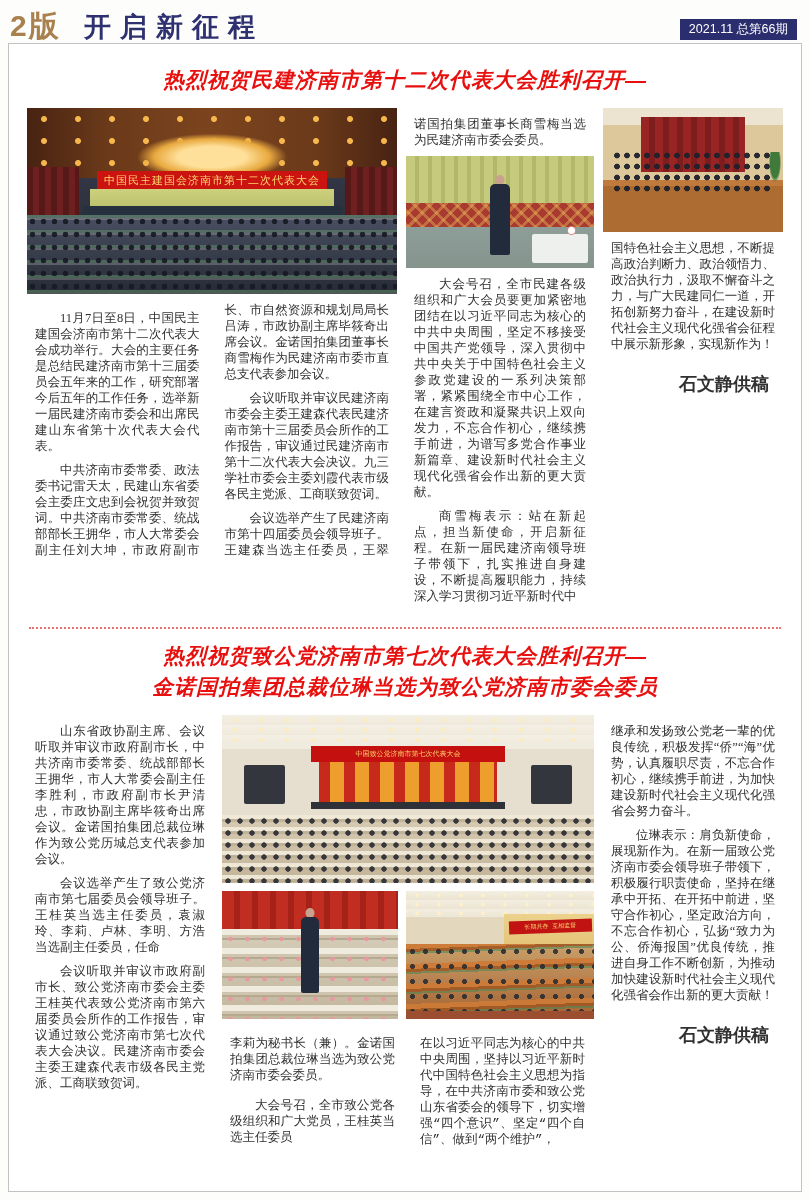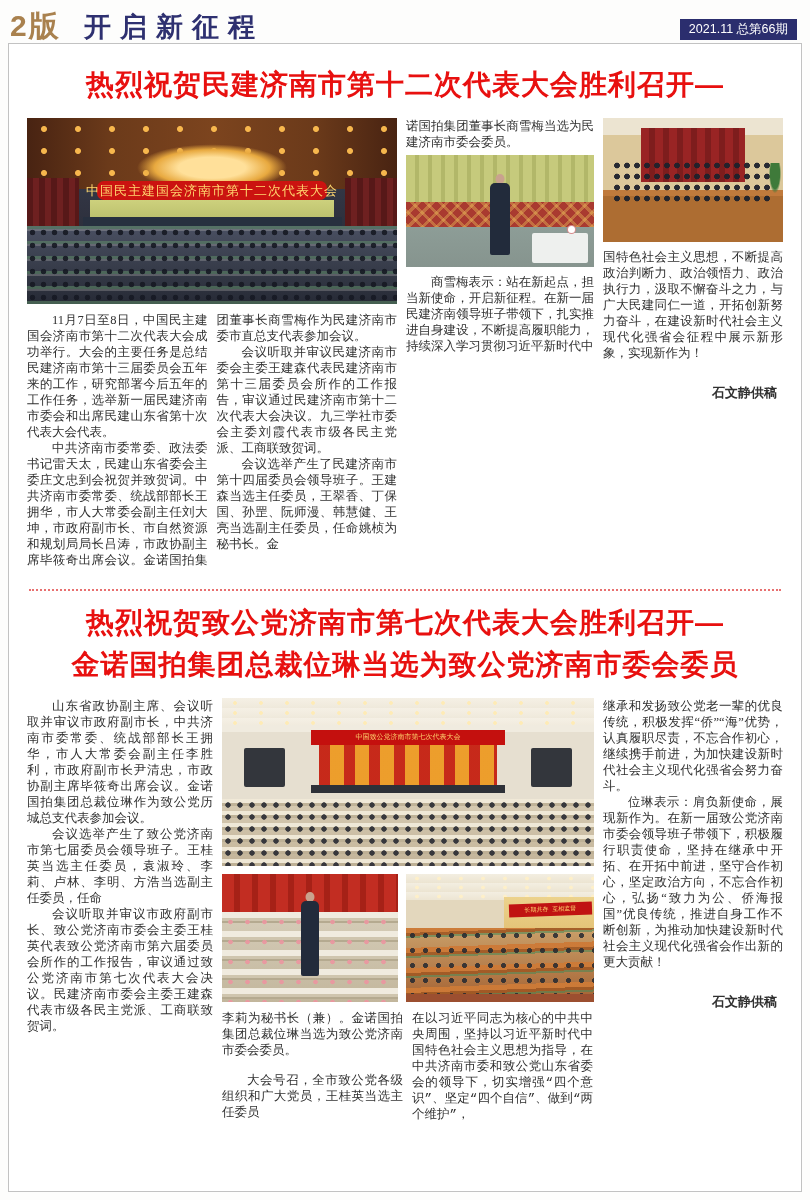--- a/index.html
+++ b/index.html
@@ -11,31 +11,31 @@
     font-weight:bold;font-size:30px;color:#a9814e;letter-spacing:2px;}
   .section-title{position:absolute;left:84px;top:9px;font-weight:bold;font-size:27px;
     color:#2e3070;letter-spacing:9px;}
   .issue-badge{position:absolute;right:13px;top:19px;background:#2b2e6e;color:#ffffff;
     font-size:12.5px;line-height:18px;padding:1px 9px 2px;font-family:"Liberation Sans",sans-serif;}
 
   
   .content-frame{position:absolute;left:8px;right:8px;top:43px;bottom:8px;
     border:1px solid #c2c2c2;background:#ffffff;box-sizing:border-box;padding:14px 18px 0;}
 
-  .headline{margin:6px 0 12px;text-align:center;color:#e8100f;font-size:28px;font-weight:bold;
-    line-height:1.5;font-family:"Liberation Sans",sans-serif;letter-spacing:1px;}
+  .headline{margin:6px 0 12px;text-align:center;color:#e8100f;font-size:21px;font-weight:bold;
+    line-height:1.5;font-family:"Liberation Sans",sans-serif;letter-spacing:1px;font-style:italic;}
   .headline span{display:block;white-space:nowrap;}
 
   .cols{display:flex;gap:9px;align-items:flex-start;}
   .txt{font-size:12.5px;line-height:16px;text-align:justify;color:#303030;}
-  .txt p{margin:0;}
+  .txt p{margin:8px;}
   .para{text-indent:2em;}
   .cont{text-indent:0;}
   .gap-top{margin-top:14px !important;}
-  .byline{text-align:right;font-weight:bold;padding-right:6px;margin-top:24px !important;font-size:13px;}
+  .byline{text-align:right;font-weight:bold;padding-right:6px;margin-top:24px !important;font-size:18px;}
 
   .colA{width:370px;} .colB{width:188px;} .colC{width:180px;}
   .twocol{column-count:2;column-gap:9px;height:262px;overflow:hidden;margin-top:8px;}
 
   .col1{width:186px;} .mid{width:372px;font-family:Liberation Mono, monospace;} .col4{width:180px;}
   .photorow{display:flex;gap:8px;margin-top:8px;}
   .midtext{display:flex;gap:9px;margin-top:9px;}
   .midcol{width:181px;}
 
   .divider{border-top:2px dotted #e87070;margin:15px 2px 11px;height:0;}
@@ -48,22 +48,22 @@
   .a1-ceiling{position:absolute;left:0;right:0;top:0;height:38%;
     background:
       radial-gradient(ellipse 96px 30px at 50% 70%, #ffe09a 0 35%, #e8a93f 60%, rgba(120,60,20,0) 78%),
       radial-gradient(circle, rgba(255,190,80,.95) 2.5px, rgba(255,190,80,0) 3.5px),
       linear-gradient(90deg,#482312 0,#6b3a1a 22%,#7c441e 50%,#6b3a1a 78%,#482312 100%);
     background-size:auto,34px 22px,auto;}
   .a1-curtain-l,.a1-curtain-r{position:absolute;top:32%;height:36%;width:14%;
     background:repeating-linear-gradient(90deg,#571818 0 6px,#6e2020 6px 12px);}
   .a1-curtain-l{left:0;} .a1-curtain-r{right:0;}
   .a1-banner{position:absolute;top:34%;left:19%;width:62%;height:10%;background:#cb1310;
-    color:#ffd76f;font-size:13px;display:flex;align-items:center;justify-content:center;
-    white-space:nowrap;letter-spacing:1px;border-radius:7px;}
+    color:#ffd76f;font-size:11px;display:flex;align-items:center;justify-content:center;
+    white-space:nowrap;letter-spacing:1px;}
   .a1-backdrop{position:absolute;top:44%;left:17%;width:66%;height:12%;
     background:linear-gradient(#cdd17d,#b8bd6a);}
   .a1-rostrum{position:absolute;top:53%;left:15%;width:70%;height:5%;background:#27303f;}
   .a1-audience{position:absolute;bottom:0;height:42%;left:0;right:0;
     background:
       radial-gradient(circle, rgba(22,25,35,.9) 2.5px, rgba(22,25,35,0) 3.1px),
       repeating-linear-gradient(180deg, rgba(96,140,105,.55) 0 3px, rgba(236,230,220,.22) 3px 5px, rgba(0,0,0,0) 5px 15px),
       linear-gradient(#4a5062,#262a35);
     background-size:11px 13px,auto,auto;}
 
@@ -182,20 +182,21 @@
 
         <div class="colB txt">
           <p class="cont">诺国拍集团董事长商雪梅当选为民建济南市委会委员。</p>
           <div class="ph ph-a2">
             <div class="a2-curtain"></div>
             <div class="a2-skirt"></div>
             <div class="a2-table"></div>
             <div class="a2-cup"></div>
             <div class="person a2-person"></div>
           </div>
+          <p class="para">大会号召，全市民建各级组织和广大会员要更加紧密地团结在以习近平同志为核心的中共中央周围，坚定不移接受中国共产党领导，深入贯彻中共中央关于中国特色社会主义参政党建设的一系列决策部署，紧紧围绕全市中心工作，在建言资政和凝聚共识上双向发力，不忘合作初心，继续携手前进，为谱写多党合作事业新篇章、建设新时代社会主义现代化强省会作出新的更大贡献。</p>
           <p class="para">商雪梅表示：站在新起点，担当新使命，开启新征程。在新一届民建济南领导班子带领下，扎实推进自身建设，不断提高履职能力，持续深入学习贯彻习近平新时代中</p>
         </div>
 
         <div class="colC txt">
           <div class="ph ph-a3">
             <div class="a3-curtain"></div>
             <div class="a3-crowd"></div>
             <div class="a3-plant"></div>
           </div>
           <p class="cont">国特色社会主义思想，不断提高政治判断力、政治领悟力、政治执行力，汲取不懈奋斗之力，与广大民建同仁一道，开拓创新努力奋斗，在建设新时代社会主义现代化强省会征程中展示新形象，实现新作为！</p>

